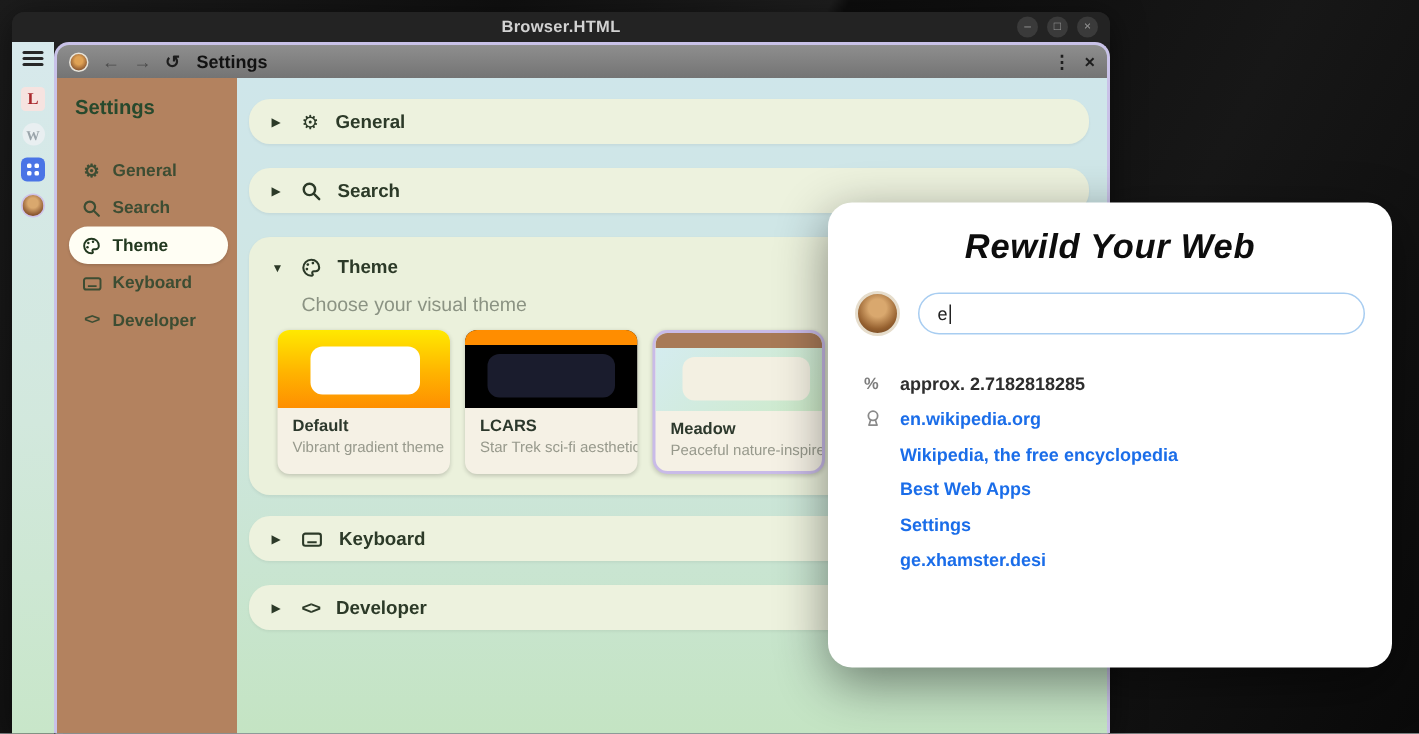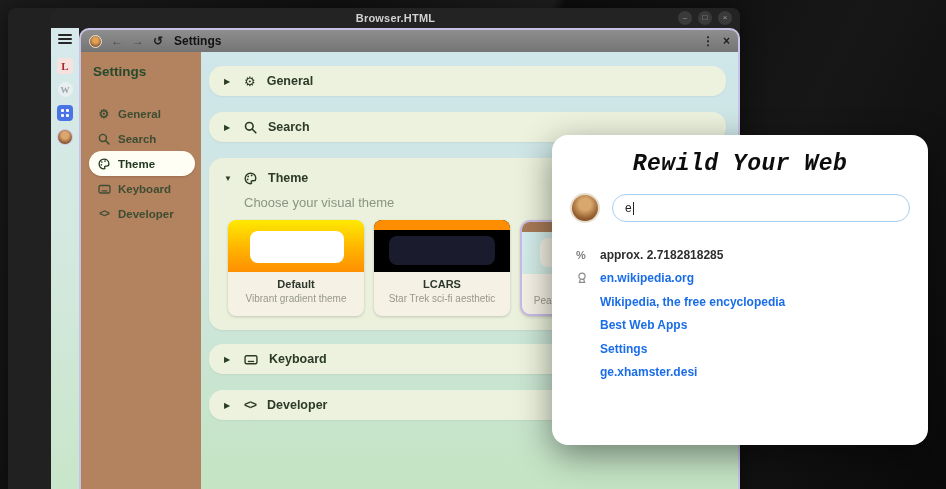--- a/index.html
+++ b/index.html
@@ -2,21 +2,21 @@
 <html><head>
 <meta charset="utf-8">
 <style>
   * { margin:0; padding:0; box-sizing:border-box; }
   html,body { width:946px; height:489px; overflow:hidden; font-family:"Liberation Sans",sans-serif; }
   .desktop { position:absolute; inset:0; width:946px; height:489px;
     background:linear-gradient(118deg,#1c1c1c 0%,#101010 28%,#1e1e1e 46%,#0d0d0d 47%,#171717 72%,#0a0a0a 100%); }
 
   
   .app-window { position:absolute; left:8px; top:8px; width:732px; height:481px;
-    background:#212121; border-radius:8px 8px 0 0; box-shadow:0 4px 22px rgba(0,0,0,.5);padding-left:43px; }
+    background:#212121; border-radius:8px 8px 0 0; box-shadow:0 4px 22px rgba(0,0,0,.5); }
   .titlebar { position:relative; height:20px; display:flex; align-items:center; justify-content:center;
     border-radius:8px 8px 0 0; background:#232323; }
   .titlebar-title { font-size:11px; color:#d2d2d2; font-weight:bold; letter-spacing:.2px; }
   .win-controls { position:absolute; right:8px; top:3px; display:flex; gap:6px; }
   .win-btn { width:14px; height:14px; border-radius:50%; background:#3a3a3a; color:#9b9b9b;
     font-size:8px; line-height:14px; text-align:center; }
 
   .app-body { position:relative; display:flex; height:461px; }
 
   
@@ -61,39 +61,39 @@
     gap:11px; padding:0 15px; margin-bottom:16px; box-shadow:0 1px 2px rgba(0,0,0,.06); }
   .caret { font-size:8px; color:#2c3a28; width:9px; }
   .pill-label { font-size:12.5px; font-weight:bold; color:#2c3a28; }
   .pill-icon { color:#2c3a28; display:flex; font-size:13px; line-height:1; }
 
   .theme-panel { background:#ebf1dc; border-radius:14px; padding:9px 15px 14px 15px; margin-bottom:14px;
     box-shadow:0 1px 2px rgba(0,0,0,.06); }
   .theme-head { display:flex; align-items:center; gap:11px; height:22px; }
   .theme-desc { font-size:13px; color:#8b9383; margin:6px 0 10px 20px; }
   .cards { display:flex; gap:10px; margin-left:4px; }
-  .card { width:136px; border-radius:8px; background:#f5f1e5; overflow:hidden; box-shadow:0 1px 3px rgba(0,0,0,.18);text-align:center; }
+  .card { width:115px; border-radius:8px; background:#f5f1e5; overflow:hidden; box-shadow:0 1px 3px rgba(0,0,0,.18); }
   .card.selected { border:2px solid #c9bbe8; border-radius:10px; }
   .preview { height:52px; position:relative; }
   .prev-default { background:linear-gradient(#ffe900 0%,#ffb300 55%,#fe8f01 100%); }
   .prev-default .inner { position:absolute; left:22px; right:20px; top:11px; bottom:9px; background:#fff; border-radius:8px; }
   .prev-lcars { background:#000; }
   .prev-lcars .bar { height:10px; background:#ff8d00; }
   .prev-lcars .inner { position:absolute; left:15px; right:15px; top:16px; bottom:7px; background:#1a1c2d; border-radius:8px; }
   .prev-meadow { background:linear-gradient(135deg,#d5ecf2 0%,#cdeac8 100%); }
   .prev-meadow .bar { height:10px; background:#a87a57; }
   .prev-meadow .inner { position:absolute; left:18px; right:8px; top:16px; bottom:7px; background:#f3f0e2; border-radius:8px; }
   .card-meta { padding:6px 10px 8px 10px; }
   .card-name { font-size:11px; font-weight:bold; color:#2c382c; }
   .card-sub { font-size:10px; color:#97998c; margin-top:3px; white-space:nowrap; }
 
   
   .popup { position:absolute; left:552px; top:135px; width:376px; height:310px; background:#fff;
     border-radius:16px; box-shadow:0 10px 34px rgba(0,0,0,.45); padding:16px 18px 0 18px; z-index:50; }
-  .popup-title { text-align:center; font-family:Liberation Mono, monospace; font-style:italic; font-weight:bold;
+  .popup-title { text-align:center; font-family:Liberation Sans, sans-serif; font-style:italic; font-weight:bold;
     font-size:23px; color:#0d0d0d; letter-spacing:.5px; margin-bottom:16px; }
   .search-row { display:flex; align-items:center; gap:12px; }
   .popup-avatar { width:30px; height:30px; border-radius:50%; border:2px solid #e6ddcc; flex:none;
     background:radial-gradient(circle at 50% 36%,#d9a86e 28%,#95602f 66%,#5f3b1f 100%); }
   .popup-input { flex:1; height:28px; border:1.5px solid #a8cdf1; border-radius:14px; display:flex;
     align-items:center; padding:0 12px; font-size:12px; color:#222; background:#fff; }
   .caret-bar { display:inline-block; width:1px; height:13px; background:#222; margin-left:1px; }
   .sug-list { margin-top:20px; }
   .sug-row { display:flex; align-items:center; height:23.5px; }
   .sug-icon { width:30px; display:flex; justify-content:flex-start; padding-left:6px; color:#8a8a8a; }

